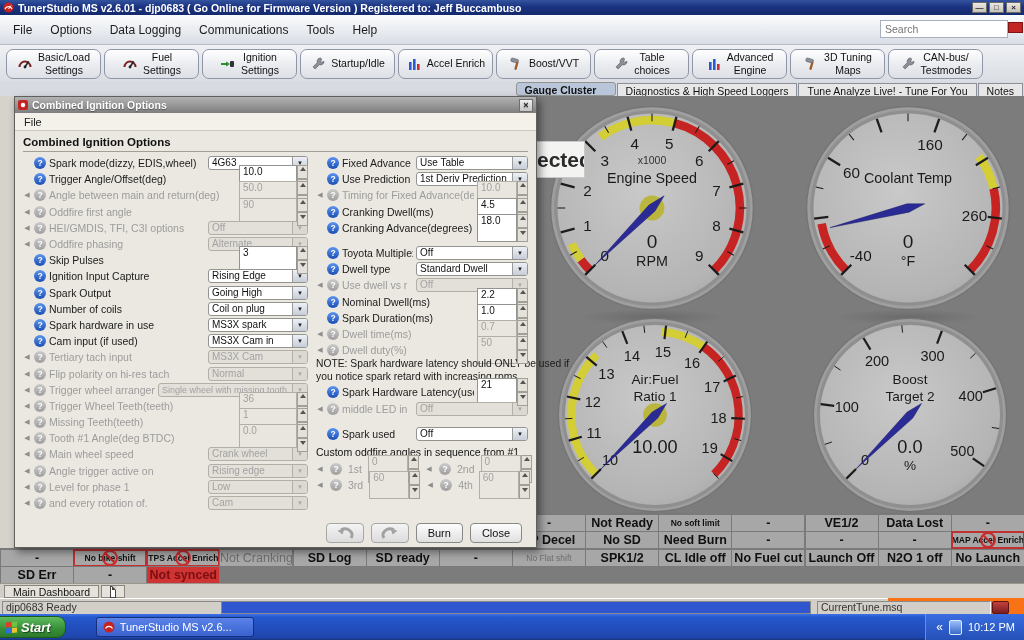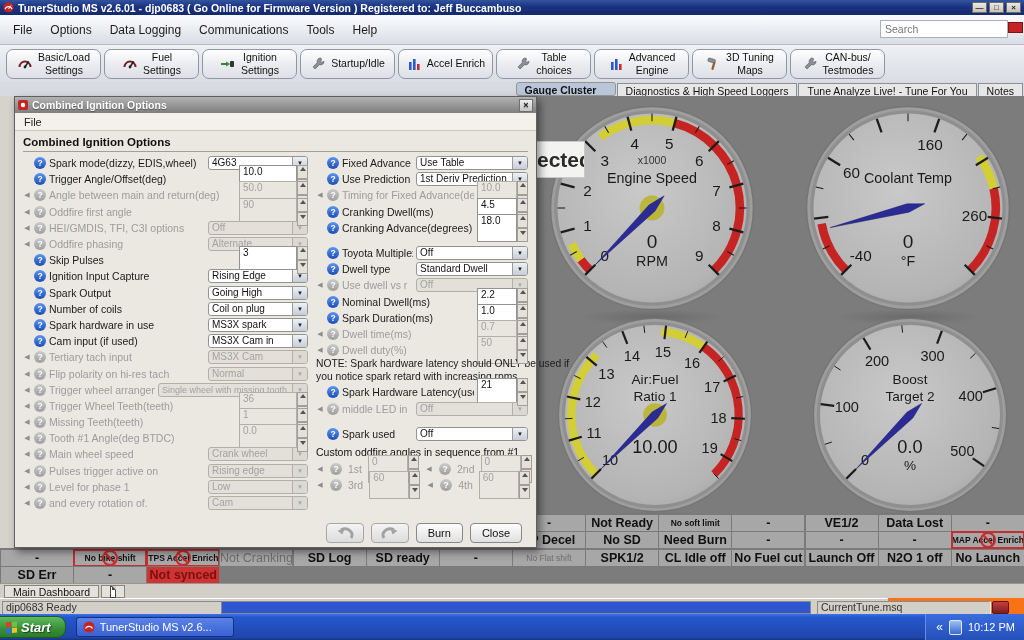--- a/index.html
+++ b/index.html
@@ -123,21 +123,21 @@
   .pageico{width:8px;height:10px;background:#fff;border:1px solid #444;position:relative;}
   .pageico::after{content:"";position:absolute;right:-1px;top:-1px;border:2px solid #d2cfc8;border-left-color:#444;border-bottom-color:#444;}
   #statusbar{position:absolute;left:0;top:598px;width:888px;height:16px;background:#d2cfc8;border-top:1px solid #fff;box-sizing:border-box;}
   .sunken{position:absolute;top:2px;height:12px;border:1px solid;border-color:#8a8a8a #fff #fff #8a8a8a;
     font-size:10.5px;color:#333;padding:0 3px;line-height:11px;box-sizing:content-box;background:#d2cfc8;overflow:hidden;white-space:nowrap;}
   #sb-ready{left:2px;width:212px;}
   #sb-progress{position:absolute;left:221px;top:2px;width:590px;height:13px;border:1px solid #8a8a8a;background:#2f55cf;box-sizing:border-box;}
   #sb-file{left:817px;width:166px;}
   #sb-fileico{position:absolute;left:992px;top:2px;width:17px;height:13px;background:linear-gradient(#c24040,#7c1d1d);border:1px solid #5e1414;border-radius:2px;box-sizing:border-box;}
   #taskbar{position:absolute;left:0;top:614px;width:1024px;height:26px;
-    background:linear-gradient(180deg,#3f71e8 0%,#2557cd 12%,#1f46ad 90%,#16357e 100%);display:flex;align-items:center;}
+    background:linear-gradient(180deg,#3f71e8 0%,#2557cd 12%,#1f46ad 90%,#16357e 100%);display:flex;align-items:center;gap:20px;}
   #startbtn{height:22px;margin:0;padding:0 14px 0 6px;border-radius:0 9px 9px 0;
     background:linear-gradient(180deg,#5fba5f,#378e37 60%,#2c7a2c);border:1px solid #1d5c1d;border-left:none;
     display:flex;align-items:center;gap:4px;color:#fff;font-weight:bold;font-style:italic;font-size:13px;
     text-shadow:1px 1px 1px rgba(0,0,0,.5);box-sizing:border-box;}
   .flag{width:11px;height:11px;display:grid;grid-template-columns:5px 5px;grid-template-rows:5px 5px;gap:1px;transform:skewY(-6deg);}
   .flag span:nth-child(1){background:#e33b2a;}.flag span:nth-child(2){background:#73c143;}
   .flag span:nth-child(3){background:#2a6fe0;}.flag span:nth-child(4){background:#ecc22e;}
   #taskitem{margin-left:10px;width:158px;height:20px;border-radius:3px;border:1px solid #16307e;
     background:linear-gradient(180deg,#5a82e8,#3a62d0);display:flex;align-items:center;gap:5px;padding:0 6px;
     color:#fff;font-size:11px;box-sizing:border-box;white-space:nowrap;overflow:hidden;}
@@ -221,20 +221,29 @@
       </div>
       <div class="tbtn">
         <span class="ticon">
           <svg width="16" height="16" viewBox="0 0 16 16">
             <rect x="3" y="6" width="2.6" height="8" fill="#2a5ad0"></rect>
             <rect x="7" y="3" width="2.6" height="11" fill="#2a5ad0"></rect>
             <rect x="11" y="8" width="2.6" height="6" fill="#c03030"></rect>
           </svg>
         </span>
         <span class="tlabel">Accel Enrich</span>
+      </div>
+      <div class="tbtn">
+        <span class="ticon">
+          <svg width="16" height="16" viewBox="0 0 16 16">
+            <rect x="3" y="2.5" width="7.5" height="3.6" rx="1" fill="#8a8f98" stroke="#555" stroke-width="0.5" transform="rotate(16 6 4)"></rect>
+            <rect x="7.2" y="5.6" width="2.3" height="8.4" rx="1" fill="#9a5a2a" transform="rotate(16 8.3 10)"></rect>
+          </svg>
+        </span>
+        <span class="tlabel">Boost/VVT</span>
       </div>
       <div class="tbtn">
         <span class="ticon">
           <svg width="16" height="16" viewBox="0 0 16 16">
             <path d="M10.5 2a3.4 3.4 0 0 0-3.2 4.6L3 10.9 5.1 13l4.3-4.3A3.4 3.4 0 0 0 14 5.3l-2.2 1-1.1-1.1 1-2.2A3.4 3.4 0 0 0 10.5 2z" fill="#8a8f98" stroke="#555" stroke-width="0.6"></path>
           </svg>
         </span>
         <span class="tlabel">Table
 choices</span>
       </div>
@@ -768,21 +777,21 @@
               <span class="help">?</span>
               <span class="lbl">Main wheel speed</span>
               <div class="sel">
                 <span class="stxt">Crank wheel</span>
                 <span class="sar">▼</span>
               </div>
             </div>
             <div class="frow dis">
               <span class="mini">◀</span>
               <span class="help">?</span>
-              <span class="lbl">Pulses trigger active on</span>
+              <span class="lbl">Angle trigger active on</span>
               <div class="sel">
                 <span class="stxt">Rising edge</span>
                 <span class="sar">▼</span>
               </div>
             </div>
             <div class="frow dis">
               <span class="mini">◀</span>
               <span class="help">?</span>
               <span class="lbl">Level for phase 1</span>
               <div class="sel">

